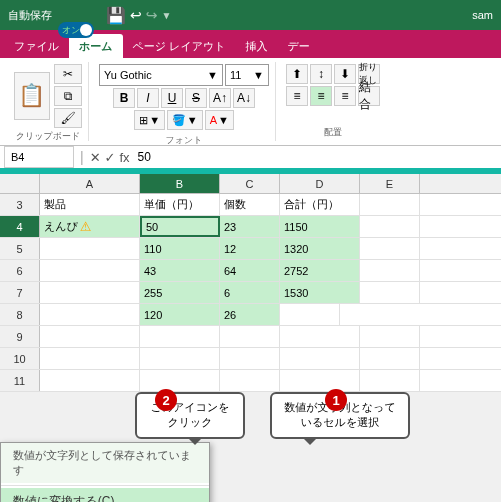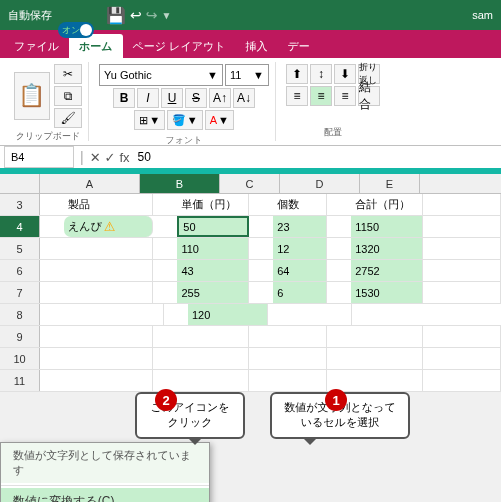--- a/index.html
+++ b/index.html
@@ -323,21 +323,20 @@
       color: white;
     }
     .cell {
       border-right: 1px solid #e0e0e0;
       padding: 3px 4px;
       display: flex;
       align-items: center;
       font-size: 11px;
       position: relative;
       overflow: visible;
-      margin-left: 24px;
     }
     .cell.selected {
       background: #c6efce;
       border: 2px solid #217346;
     }
     .cell.selected-range {
       background: #c6efce;
     }
     .cell-a { width: 100px; }
     .cell-b { width: 80px; }
@@ -562,21 +561,21 @@
         <div class="row-num">3</div>
         <div class="cell cell-a">製品</div>
         <div class="cell cell-b">単価（円）</div>
         <div class="cell cell-c">個数</div>
         <div class="cell cell-d">合計（円）</div>
         <div class="cell cell-e"></div>
       </div>
 
       <div class="sheet-row">
         <div class="row-num selected">4</div>
-        <div class="cell cell-a" style="background:#c6efce;border-radius:7px;">
+        <div class="cell cell-a" style="background:#c6efce;">
           えんぴ
           <span class="warning-icon">⚠</span>
         </div>
         <div class="cell cell-b selected">50</div>
         <div class="cell cell-c selected-range">23</div>
         <div class="cell cell-d selected-range">1150</div>
         <div class="cell cell-e"></div>
       </div>
 
       <div class="sheet-row">
@@ -603,20 +602,21 @@
         <div class="cell cell-b selected-range">255</div>
         <div class="cell cell-c selected-range">6</div>
         <div class="cell cell-d selected-range">1530</div>
         <div class="cell cell-e"></div>
       </div>
 
       <div class="sheet-row">
         <div class="row-num">8</div>
         <div class="cell cell-a"></div>
         <div class="cell cell-b selected-range">120</div>
+        <div class="cell cell-c selected-range">26</div>
         <div class="cell cell-e"></div>
       </div>
 
       <div class="sheet-row">
         <div class="row-num">9</div>
         <div class="cell cell-a"></div>
         <div class="cell cell-b"></div>
         <div class="cell cell-c"></div>
         <div class="cell cell-d"></div>
         <div class="cell cell-e"></div>

